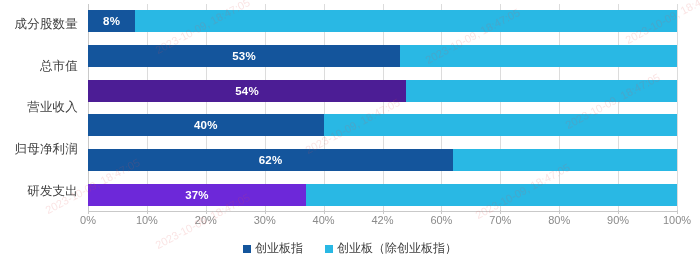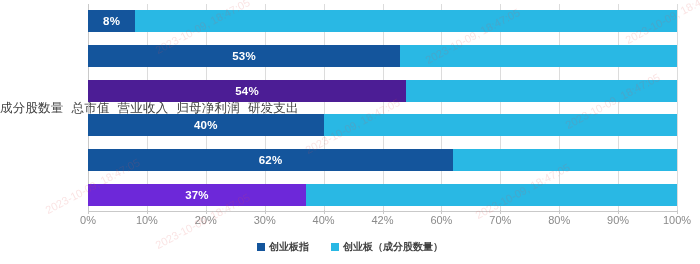--- a/index.html
+++ b/index.html
@@ -23,21 +23,21 @@
   }
 
   
   .cat-axis {
     position: absolute;
     left: 0;
     top: 4px;
     width: 86px;
     height: 208px;
     display: flex;
-    flex-direction: row;
+    flex-direction: column;
   }
   .cat-cell {
     flex: 1 1 0;
     display: flex;
     align-items: center;
     justify-content: flex-end;
     padding-right: 8px;
     box-sizing: border-box;
   }
   .cat-label {
@@ -165,24 +165,23 @@
     display: flex;
     align-items: center;
     gap: 4px;
   }
   .legend-swatch {
     width: 8px;
     height: 8px;
     display: inline-block;
   }
   .legend-label {
-    font-size: 10px;
+    font-size: 12px;
     color: #404040;
     white-space: nowrap;
-    font-weight: bold;
   }
 
   
   .watermark-layer {
     position: absolute;
     left: 0; top: 0;
     width: 700px;
     height: 264px;
     pointer-events: none;
     overflow: hidden;
@@ -311,21 +310,21 @@
       <div class="x-tickmark" style="left: 100%;"></div>
     </div>
 
   <div class="legend">
       <div class="legend-item">
         <span class="legend-swatch" style="background: rgb(20, 85, 156);"></span>
         <span class="legend-label">创业板指</span>
       </div>
       <div class="legend-item">
         <span class="legend-swatch" style="background: rgb(41, 184, 228);"></span>
-        <span class="legend-label">创业板（成分股数量）</span>
+        <span class="legend-label">创业板（除创业板指）</span>
       </div>
     </div>
 
   <div class="watermark-layer">
       <div class="wm" style="left: 40px; top: 180px;">2023-10-09, 18:47:05</div>
       <div class="wm" style="left: 150px; top: 20px;">2023-10-09, 18:47:05</div>
       <div class="wm" style="left: 150px; top: 215px;">2023-10-09, 18:47:05</div>
       <div class="wm" style="left: 300px; top: 120px;">2023-10-09, 18:47:05</div>
       <div class="wm" style="left: 420px; top: 30px;">2023-10-09, 18:47:05</div>
       <div class="wm" style="left: 470px; top: 185px;">2023-10-09, 18:47:05</div>

